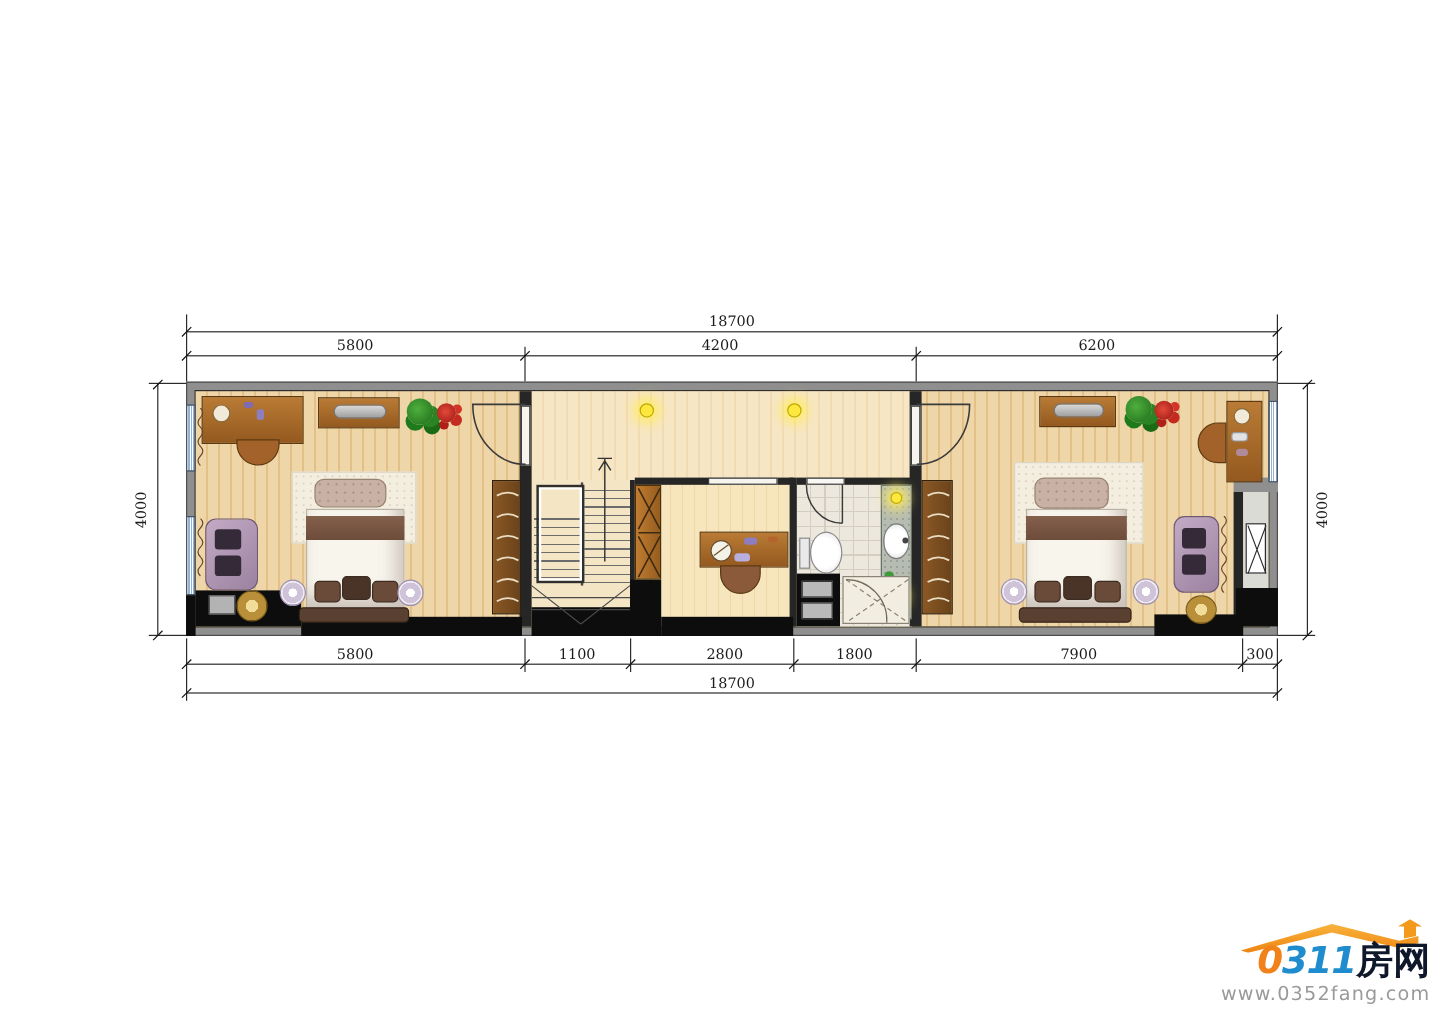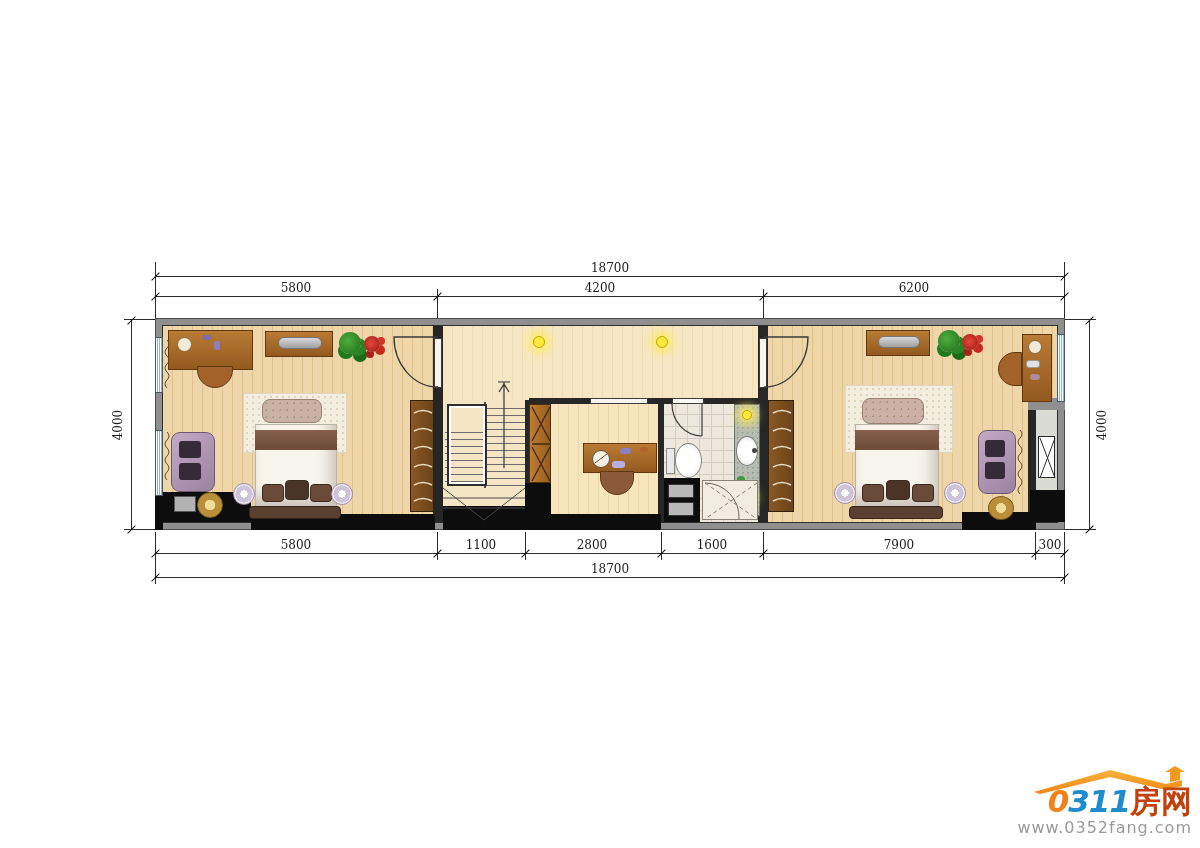--- a/index.html
+++ b/index.html
@@ -52,21 +52,21 @@
   .plantR{position:absolute;border-radius:50%;background:radial-gradient(circle at 45% 45%,#e24a3a,#9c1410);
           box-shadow:8px 6px 0 -3px #c42a1e,-2px 10px 0 -4px #b02018,9px -3px 0 -4px #d23527}
   .sq{position:absolute}
   .gray{position:absolute;background:#8f8f8f}
   
   #wm{position:absolute;left:998px;top:766px;width:198px;height:76px}
   #wmtext{position:absolute;left:0;top:20px;width:194px;text-align:right;
           font:italic bold 31px "DejaVu Sans",sans-serif;letter-spacing:-1px;line-height:30px}
   #wmtext .z{color:#f08219}
   #wmtext .n{color:#1f8ccd}
-  #wmtext .c{color:#c2410c;font-style:normal;letter-spacing:0}
+  #wmtext .c{color:#0f172a;font-style:normal;letter-spacing:0}
   #wmurl{position:absolute;left:0;top:52px;width:194px;text-align:right;
          font:16px "DejaVu Sans",sans-serif;color:#9a9a9a;letter-spacing:1px}
 </style>
 </head>
 <body>
 
 <div id="stage">
 
   <div class="dline" style="left:155px;top:262px;width:1px;height:56px"></div>
   <div class="dline" style="left:1064px;top:262px;width:1px;height:56px"></div>
@@ -98,22 +98,22 @@
   <div class="dline" style="left:155px;top:553px;width:910px;height:1px"></div>
   <div class="tick" style="left:150px;top:553px"></div>
   <div class="tick" style="left:432px;top:553px"></div>
   <div class="tick" style="left:520px;top:553px"></div>
   <div class="tick" style="left:656px;top:553px"></div>
   <div class="tick" style="left:758px;top:553px"></div>
   <div class="tick" style="left:1030px;top:553px"></div>
   <div class="tick" style="left:1059px;top:553px"></div>
   <div class="dimlbl" style="left:266px;top:538px;width:60px">5800</div>
   <div class="dimlbl" style="left:451px;top:538px;width:60px">1100</div>
-  <div class="dimlbl" style="left:562px;top:538px;width:60px">2800</div>
-  <div class="dimlbl" style="left:682px;top:538px;width:60px">1600</div>
+  <div class="dimlbl" style="left:574px;top:538px;width:60px">2800</div>
+  <div class="dimlbl" style="left:682px;top:538px;width:60px">1800</div>
   <div class="dimlbl" style="left:869px;top:538px;width:60px">7900</div>
   <div class="dimlbl" style="left:1024px;top:538px;width:52px">300</div>
 
   <div class="dline" style="left:155px;top:577px;width:910px;height:1px"></div>
   <div class="tick" style="left:150px;top:577px"></div>
   <div class="tick" style="left:1059px;top:577px"></div>
   <div class="dimlbl" style="left:575px;top:562px;width:70px">18700</div>
 
   <div class="dline" style="left:124px;top:319px;width:36px;height:1px"></div>
   <div class="dline" style="left:124px;top:529px;width:36px;height:1px"></div>

